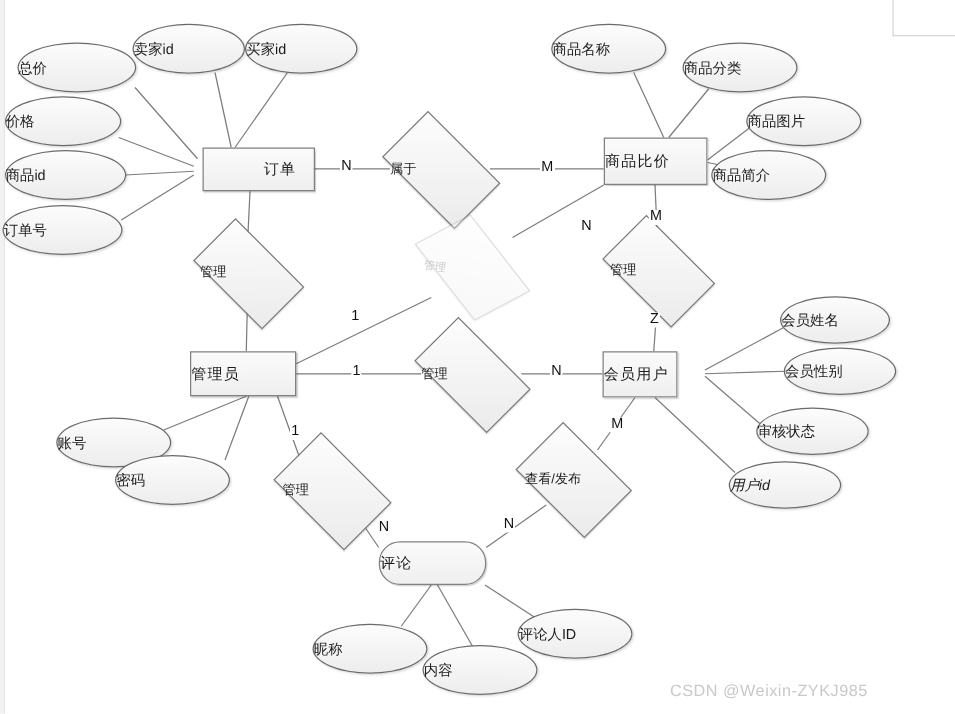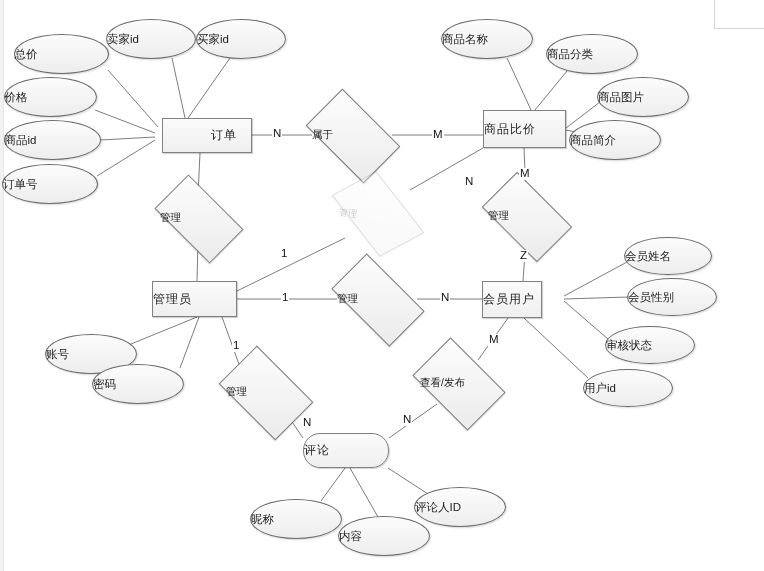--- a/index.html
+++ b/index.html
@@ -155,21 +155,21 @@
       </div>
       <div class="node attr" style="left: 624px; top: 237px; width: 88px; height: 38px;">
         <span>会员姓名</span>
       </div>
       <div class="node attr" style="left: 627px; top: 278px; width: 90px; height: 38px;">
         <span>会员性别</span>
       </div>
       <div class="node attr" style="left: 605px; top: 326px; width: 90px; height: 38px;">
         <span>审核状态</span>
       </div>
-      <div class="node attr" style="left: 583px; top: 369px; width: 90px; height: 38px;">
+      <div class="node attr" style="left: 583px; top: 369px; width: 90px; height: 38px; font-style: italic;">
         <span>用户id</span>
       </div>
       <div class="node attr" style="left: 45px; top: 334px; width: 92px; height: 40px;">
         <span>账号</span>
       </div>
       <div class="node attr" style="left: 92px; top: 364px; width: 92px; height: 40px;">
         <span>密码</span>
       </div>
       <div class="node attr" style="left: 250px; top: 499px; width: 92px; height: 40px;">
         <span>昵称</span>
@@ -214,13 +214,14 @@
       <div class="card" style="left: 519px; top: 168px;">M</div>
       <div class="card" style="left: 519px; top: 250px;">Z</div>
       <div class="card" style="left: 280px; top: 248px;">1</div>
       <div class="card" style="left: 281px; top: 292px;">1</div>
       <div class="card" style="left: 440px; top: 292px;">N</div>
       <div class="card" style="left: 232px; top: 340px;">1</div>
       <div class="card" style="left: 302px; top: 417px;">N</div>
       <div class="card" style="left: 402px; top: 414px;">N</div>
       <div class="card" style="left: 488px; top: 334px;">M</div>
     </div>
+  <div class="watermark" style="left:536px;top:545px;">CSDN @Weixin-ZYKJ985</div>
 </div>
 
 </body></html>

